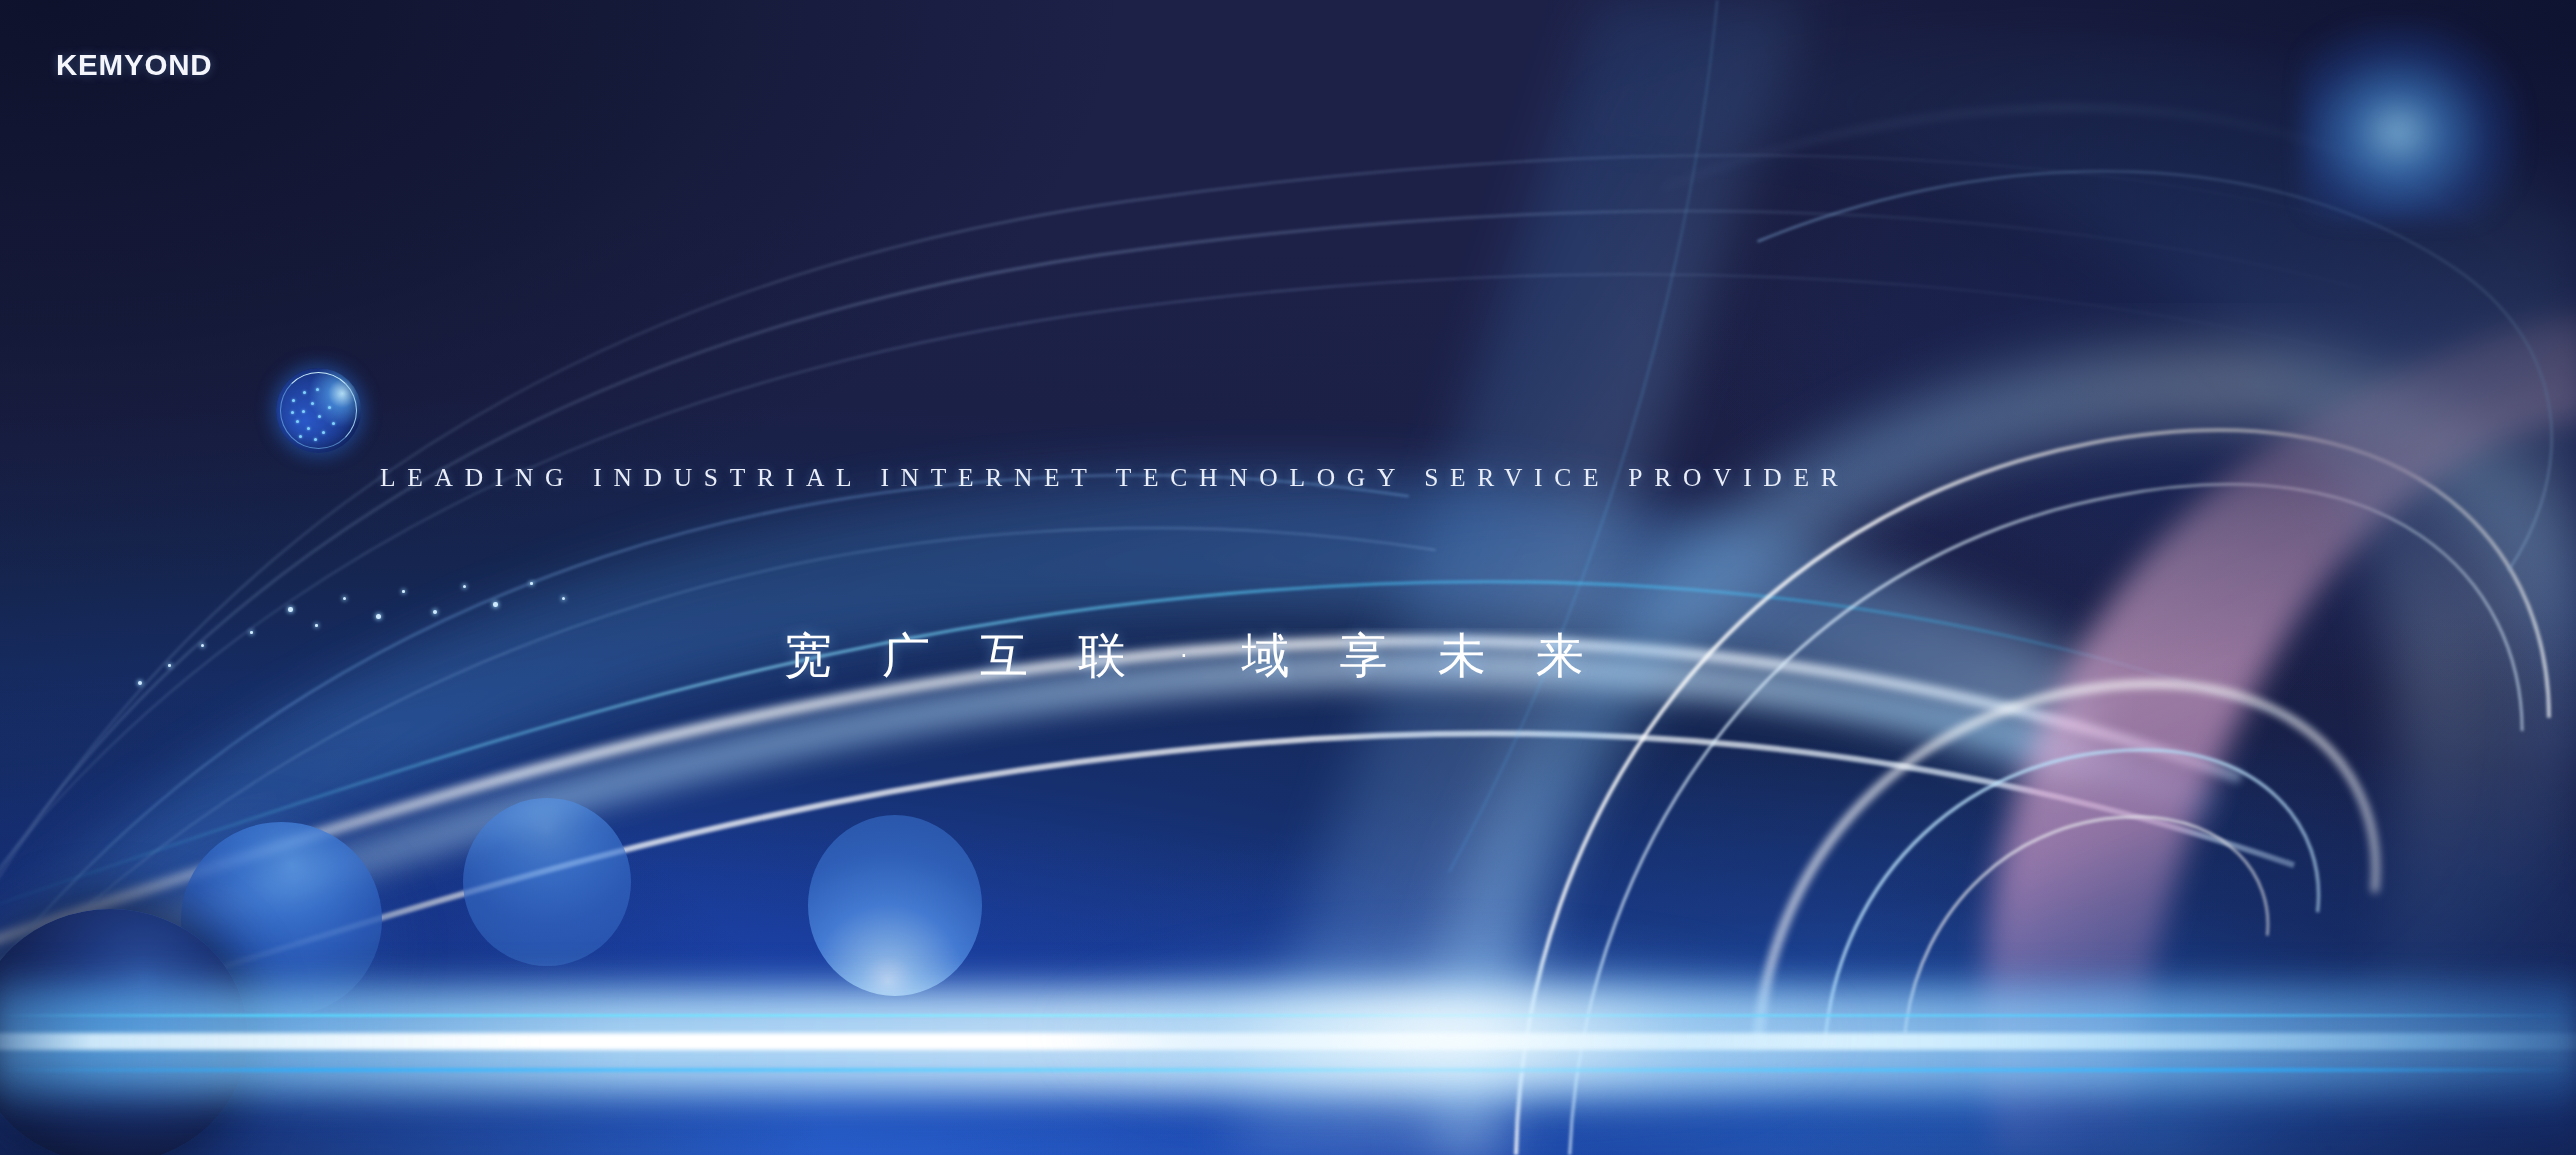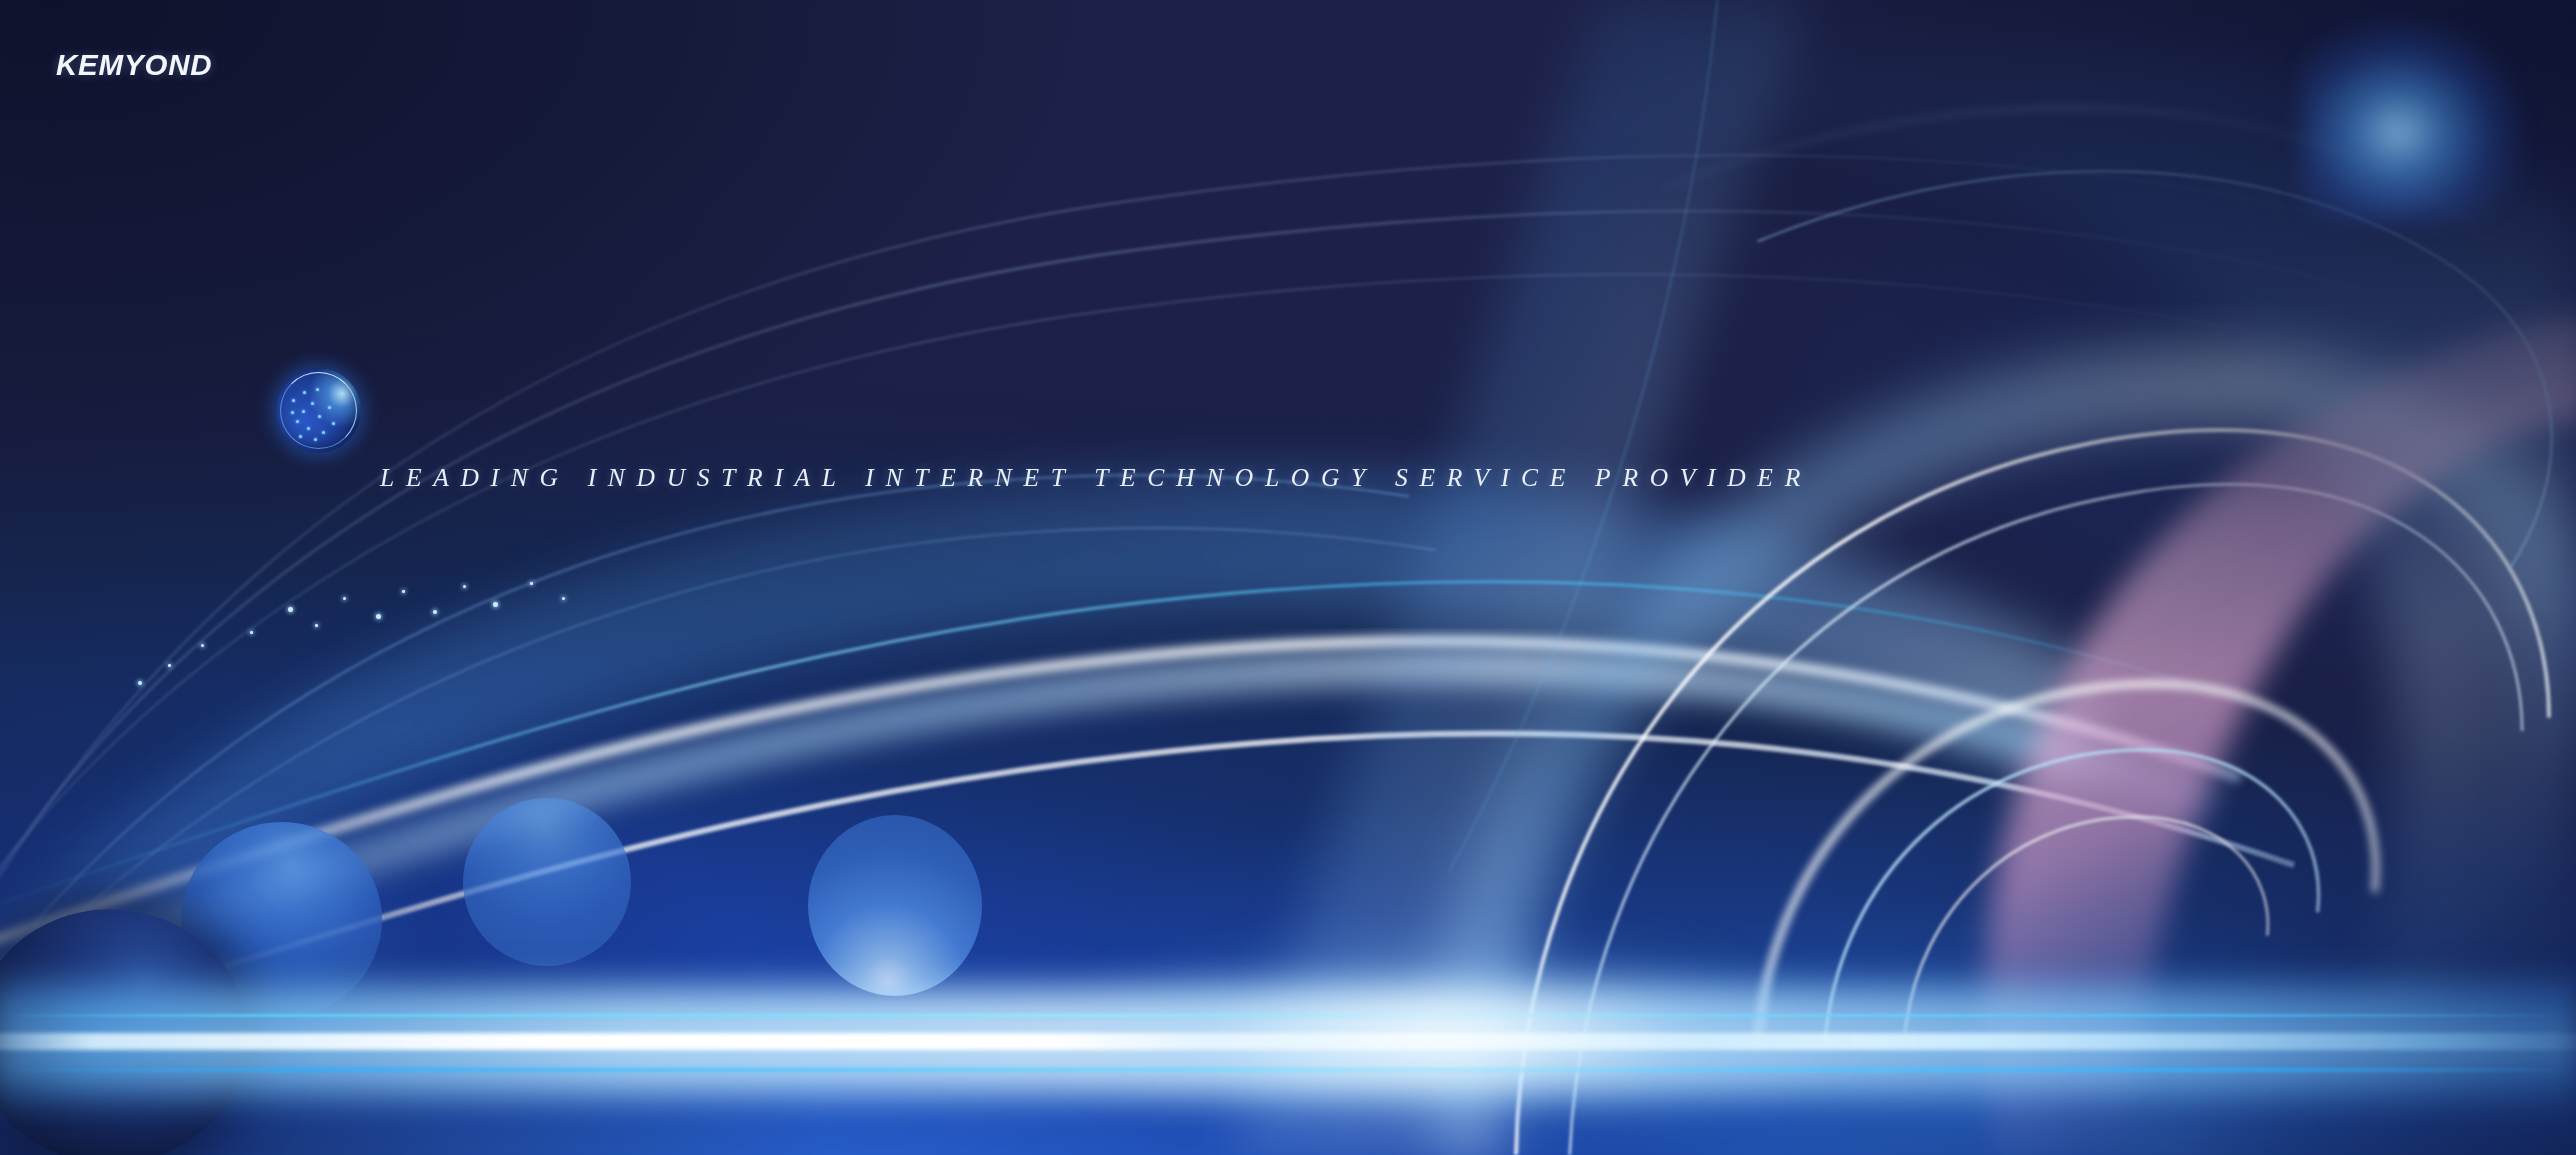--- a/index.html
+++ b/index.html
@@ -6,21 +6,20 @@
   html,body{margin:0;padding:0;background:#11152e;}
   *{box-sizing:border-box;}
   #stage{
     position:relative;
     width:2576px;height:1155px;
     overflow:hidden;
     font-family:"Liberation Sans","DejaVu Sans",sans-serif;
     background:
       radial-gradient(120% 90% at 18% 108%, #2f72d8 0%, #2357c4 14%, #1a40a6 30%, #16306f 48%, #15254f 66%, #1b2047 82%, #1d2148 100%),
       linear-gradient(125deg,#1e2350 0%,#1d2350 22%,#1a2a60 44%,#183372 62%,#16254f 82%,#1c2047 100%);
-    font-style: italic;
   }
 
   
   .layer{position:absolute;inset:0;pointer-events:none;}
 
   
   .vig-tl{background:radial-gradient(58% 70% at 2% 0%, rgba(14,17,42,.95) 0%, rgba(16,20,46,.55) 42%, rgba(0,0,0,0) 72%);}
   .vig-tr{background:radial-gradient(52% 80% at 100% 2%, rgba(14,18,48,.92) 0%, rgba(17,21,50,.45) 48%, rgba(0,0,0,0) 78%);}
   .vig-bl{background:radial-gradient(46% 60% at 0% 100%, rgba(15,24,62,.75) 0%, rgba(0,0,0,0) 70%);}
   .vig-br{background:radial-gradient(44% 66% at 100% 100%, rgba(15,26,72,.62) 0%, rgba(0,0,0,0) 72%);}
@@ -326,15 +325,16 @@
       <span class="gd" style="left:56px;top:54px;"></span>
       <span class="gd" style="left:23px;top:67px;"></span>
     </div>
   </div>
 
   <div class="logo">KEMYOND</div>
 
 
   <div class="subtitle">LEADING INDUSTRIAL INTERNET TECHNOLOGY SERVICE PROVIDER</div>
 
+  <div class="tagline">宽 广 互 联 · 域 享 未 来</div>
 
 </div>
 
 
 </body></html>

